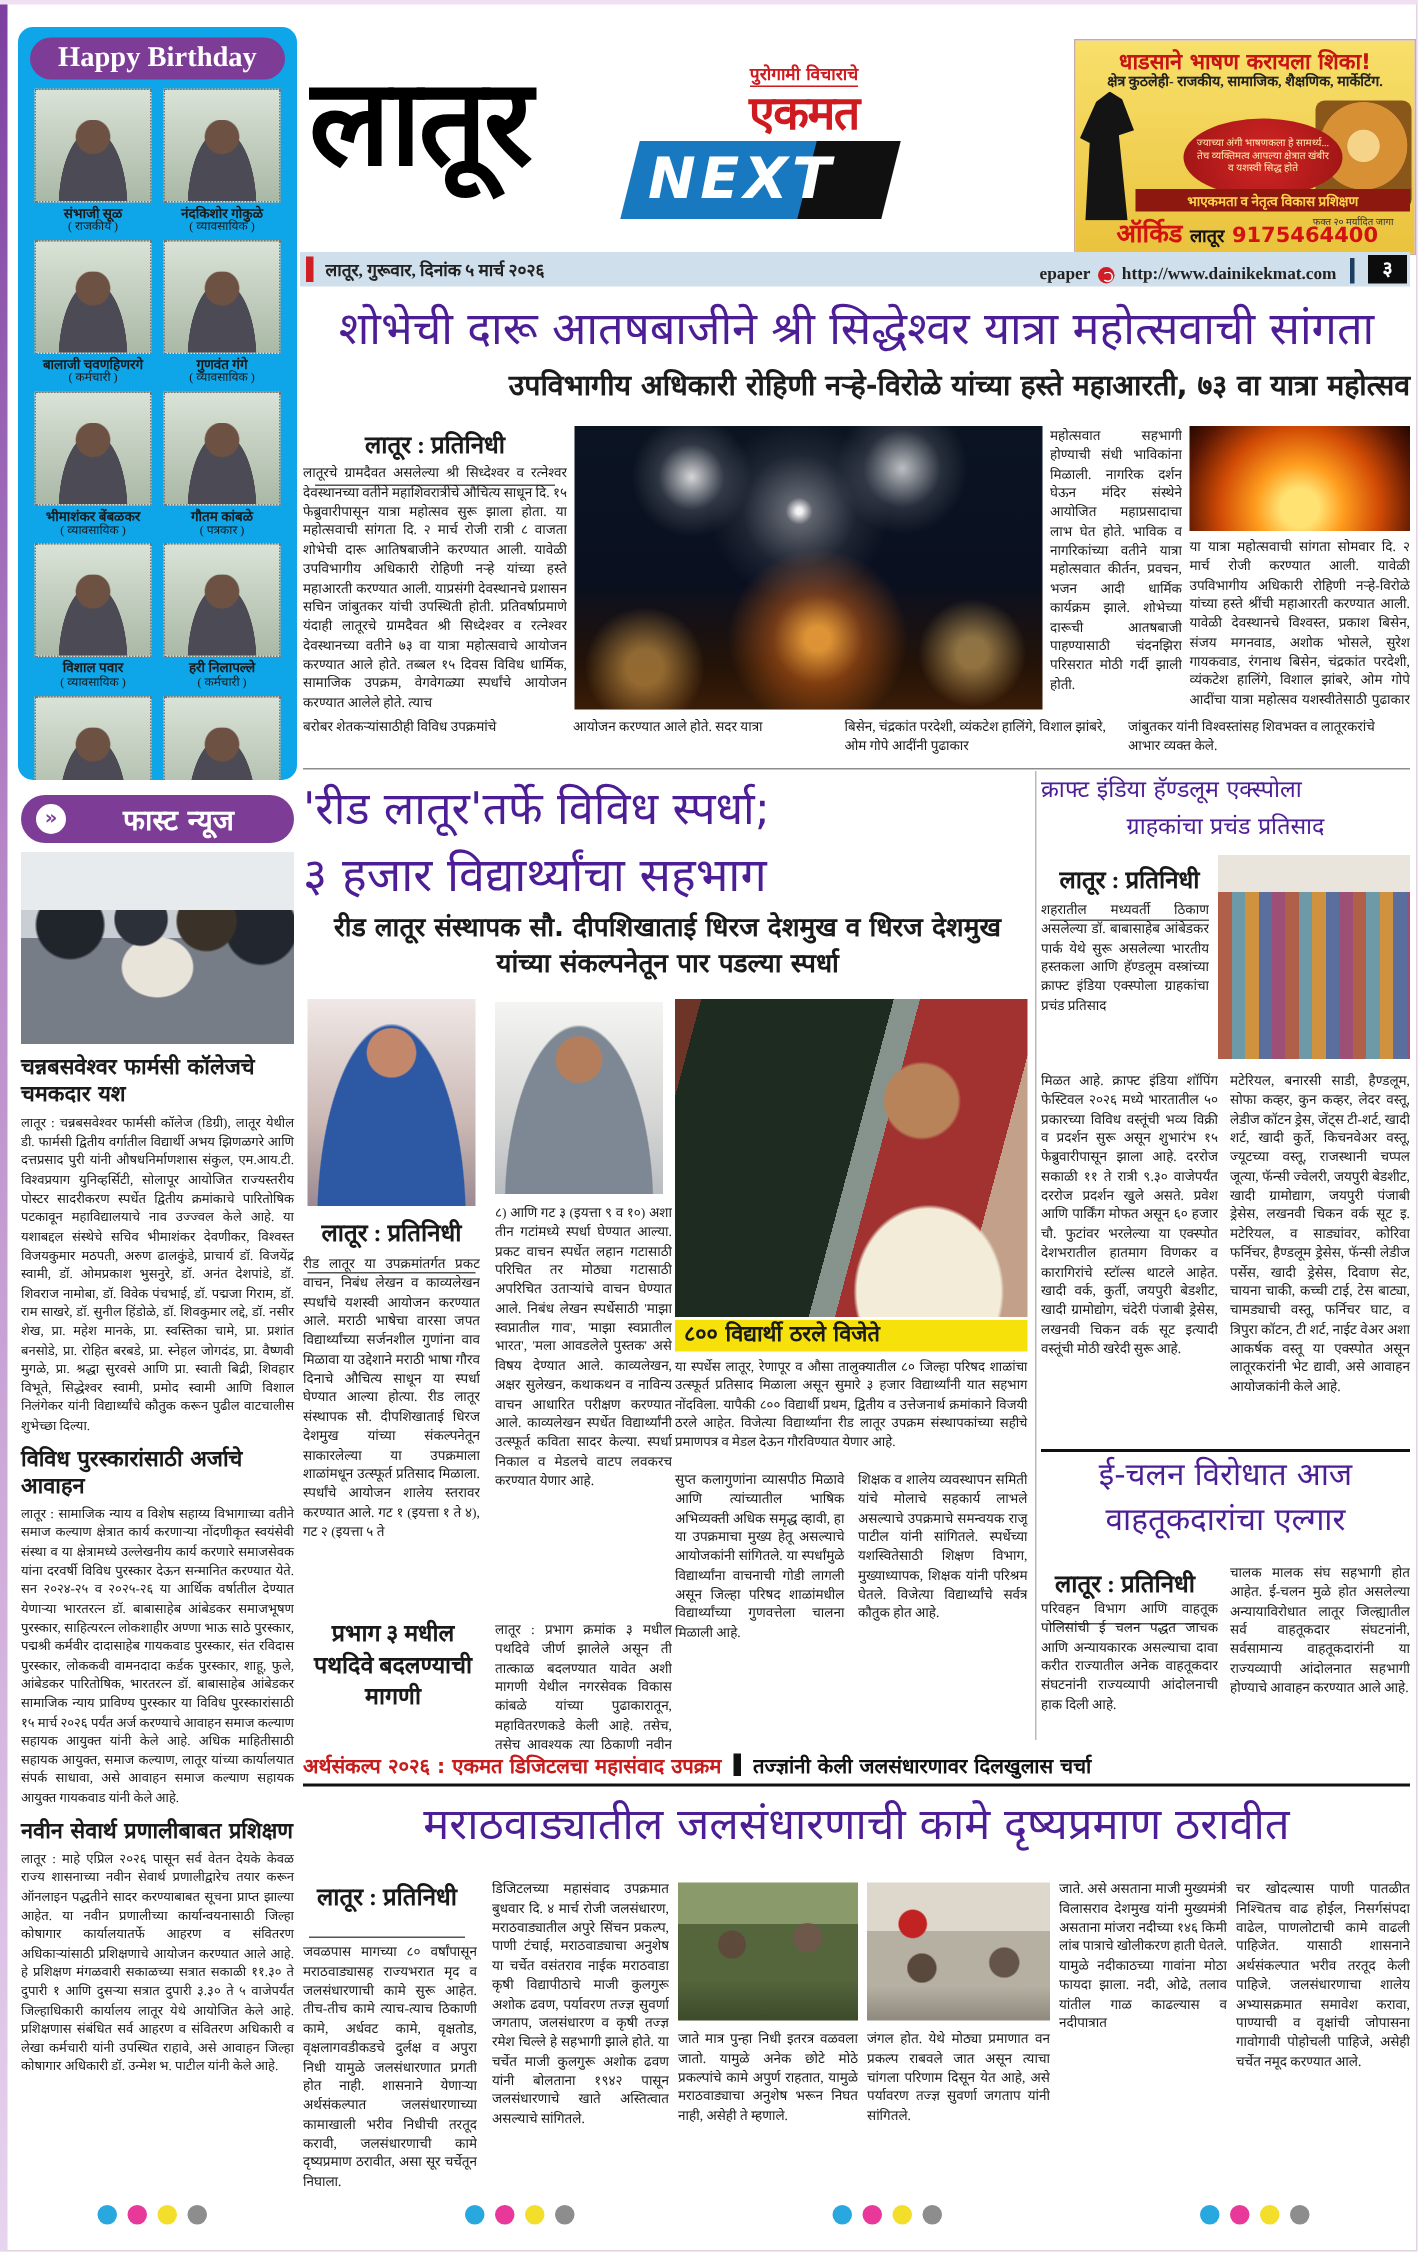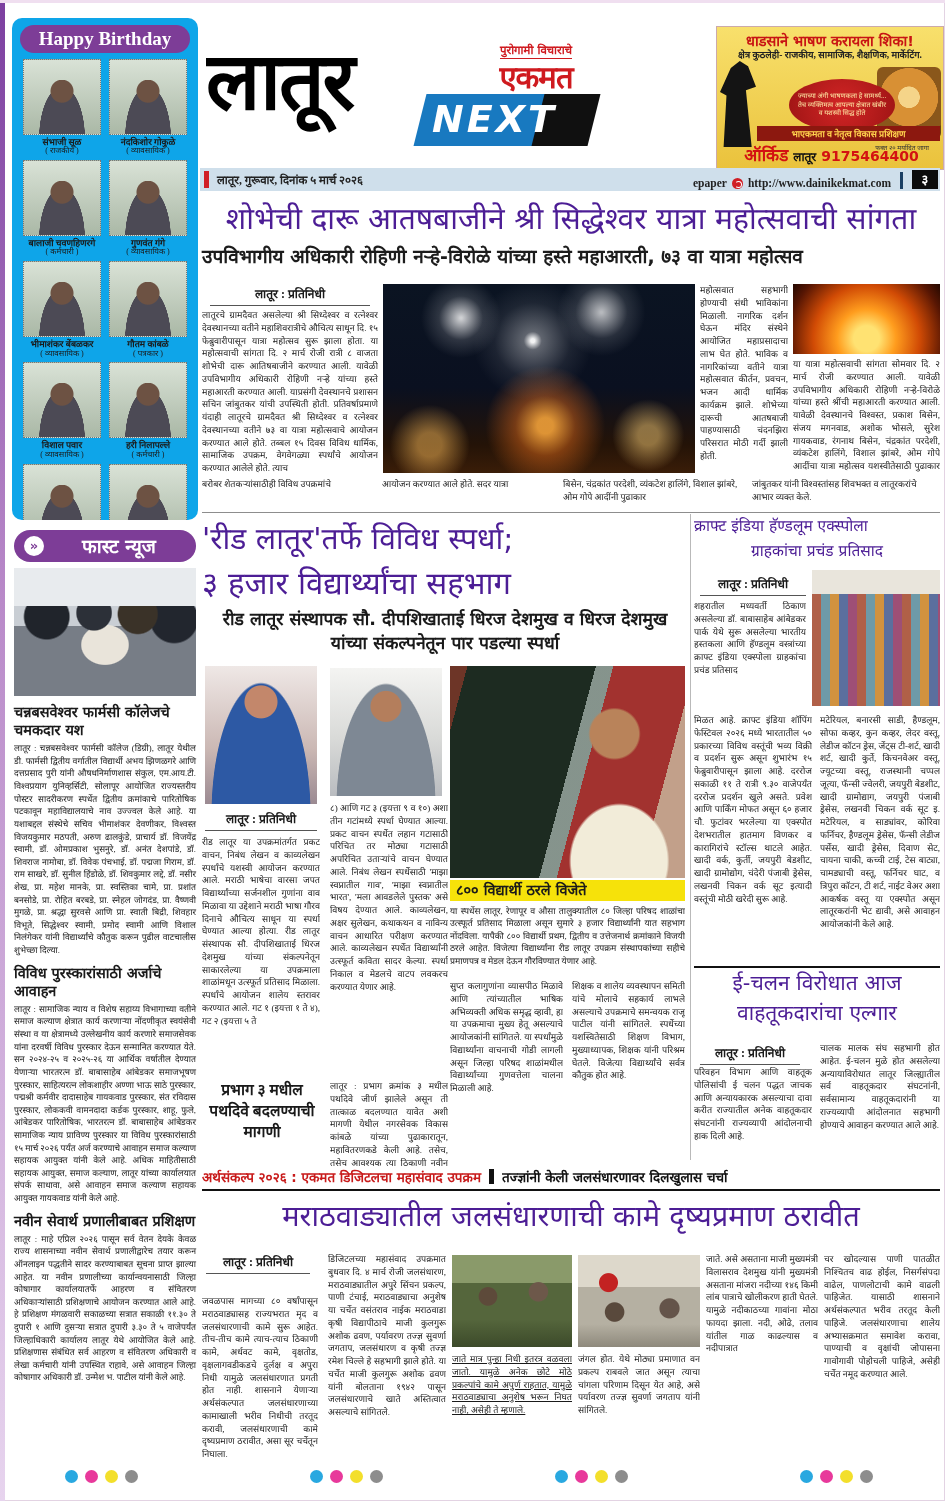--- a/index.html
+++ b/index.html
@@ -5,21 +5,21 @@
   html,body{margin:0;padding:0;background:#e9e2ea;}
   #page{position:relative;width:945px;height:1501px;background:#fff;overflow:hidden;
         font-family:"Liberation Serif","DejaVu Serif",serif;color:#1a1a1a;margin:0 auto;
         box-shadow:0 0 0 1px #e3d3e3 inset;}
   .abs{position:absolute;}
   .edge-left{left:0;top:0;width:5px;height:1501px;background:linear-gradient(180deg,#7c3fa0,#b98ac9 40%,#e7d4ee);}
   .edge-top{left:0;top:0;width:945px;height:3px;background:#f0dff0;}
 
   
   .col{font-size:9px;line-height:1.42;text-align:justify;overflow:hidden;}
-  .byl{font-weight:bold;font-size:12px;text-align:center;border-bottom:1px solid #555;padding-bottom:3px;overflow:hidden;white-space:nowrap;}
+  .byl{font-weight:bold;font-size:16px;text-align:center;border-bottom:1px solid #555;padding-bottom:16px;overflow:hidden;white-space:nowrap;}
   .hl{font-family:"DejaVu Sans","Liberation Sans",sans-serif;font-weight:400;color:#4c1d95;overflow:hidden;}
 
   
   .hb-box{left:12px;top:18px;width:186px;height:502px;background:#0ea5e9;border-radius:10px;overflow:hidden;}
   .hb-head{margin:7px 8px 4px;background:#7d3d97;border-radius:16px;color:#fff;text-align:center;
            font:bold 19px "Liberation Serif",serif;padding:3px 0;}
   .hb-grid{display:grid;grid-template-columns:1fr 1fr;gap:4px 6px;padding:2px 10px;}
   .hb-cell{text-align:center;}
   .hb-ph{width:76px;height:74px;margin:0 auto;border:1px dotted #777;position:relative;
          background:linear-gradient(180deg,#d9e2d6,#aab8a6);overflow:hidden;}
@@ -62,21 +62,21 @@
   .date-accent{width:5px;height:17px;background:#d01e25;margin:0 8px 0 4px;}
   .date-text{font-weight:bold;color:#222;}
   .date-right{margin-left:auto;display:flex;align-items:flex-end;gap:5px;font-weight:bold;color:#222;}
   .ep-icon{width:11px;height:11px;border-radius:50%;background:#d01e25;display:inline-block;position:relative;}
   .ep-icon::after{content:"";position:absolute;left:3px;top:3px;width:5px;height:5px;border:1.5px solid #fff;border-radius:50%;border-left-color:transparent;}
   .date-div{width:3px;height:17px;background:#1b3f63;margin:0 4px;}
   .pageno{width:26px;height:19px;background:#0c0c0c;color:#fff;text-align:center;font:bold 13px/19px "DejaVu Sans",sans-serif;margin-right:2px;}
 
   
   .m-h{left:202px;top:197px;width:738px;height:40px;font-size:30px;text-align:center;white-space:nowrap;}
-  .m-sh{left:202px;top:243px;width:738px;height:30px;font-size:19px;font-weight:700;text-align:left;white-space:nowrap;color:#1c1c1c;font-family:"DejaVu Sans",sans-serif;}
+  .m-sh{left:202px;top:243px;width:738px;height:30px;font-size:19px;font-weight:700;text-align:right;white-space:nowrap;color:#1c1c1c;font-family:"DejaVu Sans",sans-serif;}
   .m-byl{left:210px;top:285px;width:160px;}
   .m-col1{left:202px;top:309px;width:176px;height:164px;}
   .m-photo{left:383px;top:284px;width:312px;height:189px;
       background:
         radial-gradient(circle at 48% 30%,rgba(255,255,255,.95) 0 2px,rgba(255,255,255,.35) 9px,rgba(255,255,255,.08) 38px,transparent 60px),
         radial-gradient(circle at 25% 18%,rgba(255,255,255,.8) 0 1px,rgba(255,255,255,.15) 22px,transparent 40px),
         radial-gradient(circle at 70% 15%,rgba(255,255,255,.7) 0 1px,rgba(255,255,255,.12) 26px,transparent 44px),
         radial-gradient(circle at 52% 75%,rgba(255,170,60,.85) 0 8px,rgba(255,120,30,.4) 30px,transparent 60px),
         radial-gradient(circle at 15% 85%,rgba(255,190,90,.5) 0 12px,transparent 40px),
         radial-gradient(circle at 85% 80%,rgba(255,210,120,.5) 0 10px,transparent 36px),
@@ -147,21 +147,21 @@
   .wt-col2{left:328px;top:1253px;width:118px;height:210px;}
   .wt-ph1{left:452px;top:1255px;width:120px;height:92px;
       background:radial-gradient(circle at 30% 45%,#5d4a3a 0 9%,transparent 10%),
                  radial-gradient(circle at 72% 40%,#6d584a 0 9%,transparent 10%),
                  linear-gradient(180deg,#8a9a6a 0 30%,#55663c 30% 70%,#3c4a2a);}
   .wt-ph2{left:578px;top:1255px;width:122px;height:92px;
       background:radial-gradient(circle at 25% 30%,#c32222 0 9px,transparent 10px),
                  radial-gradient(circle at 30% 62%,#59493c 0 9%,transparent 10%),
                  radial-gradient(circle at 75% 58%,#64544a 0 9%,transparent 10%),
                  linear-gradient(180deg,#ddd8cb 0 35%,#b5b0a2 35% 75%,#8e897c);}
-  .wt-cp1{left:452px;top:1353px;width:120px;height:110px;text-decoration:underline;}
+  .wt-cp1{left:452px;top:1353px;width:120px;height:110px;}
   .wt-cp2{left:578px;top:1353px;width:122px;height:110px;}
   .wt-col3{left:706px;top:1253px;width:112px;height:210px;}
   .wt-col4{left:824px;top:1253px;width:116px;height:210px;}
 
   
   .fn-box{left:12px;top:528px;width:186px;height:934px;overflow:hidden;}
   .fn-head{background:#7d3d97;border-radius:16px;color:#fff;display:flex;align-items:center;gap:8px;padding:3px 10px;margin:2px 2px 6px;}
   .fn-ico{width:20px;height:20px;background:#fff;border-radius:50%;color:#7d3d97;font:900 13px/20px "DejaVu Sans",sans-serif;text-align:center;}
   .fn-title{font:800 19px "DejaVu Sans",sans-serif;flex:1;text-align:center;}
   .fn-photo{height:128px;margin:0 2px 6px;

